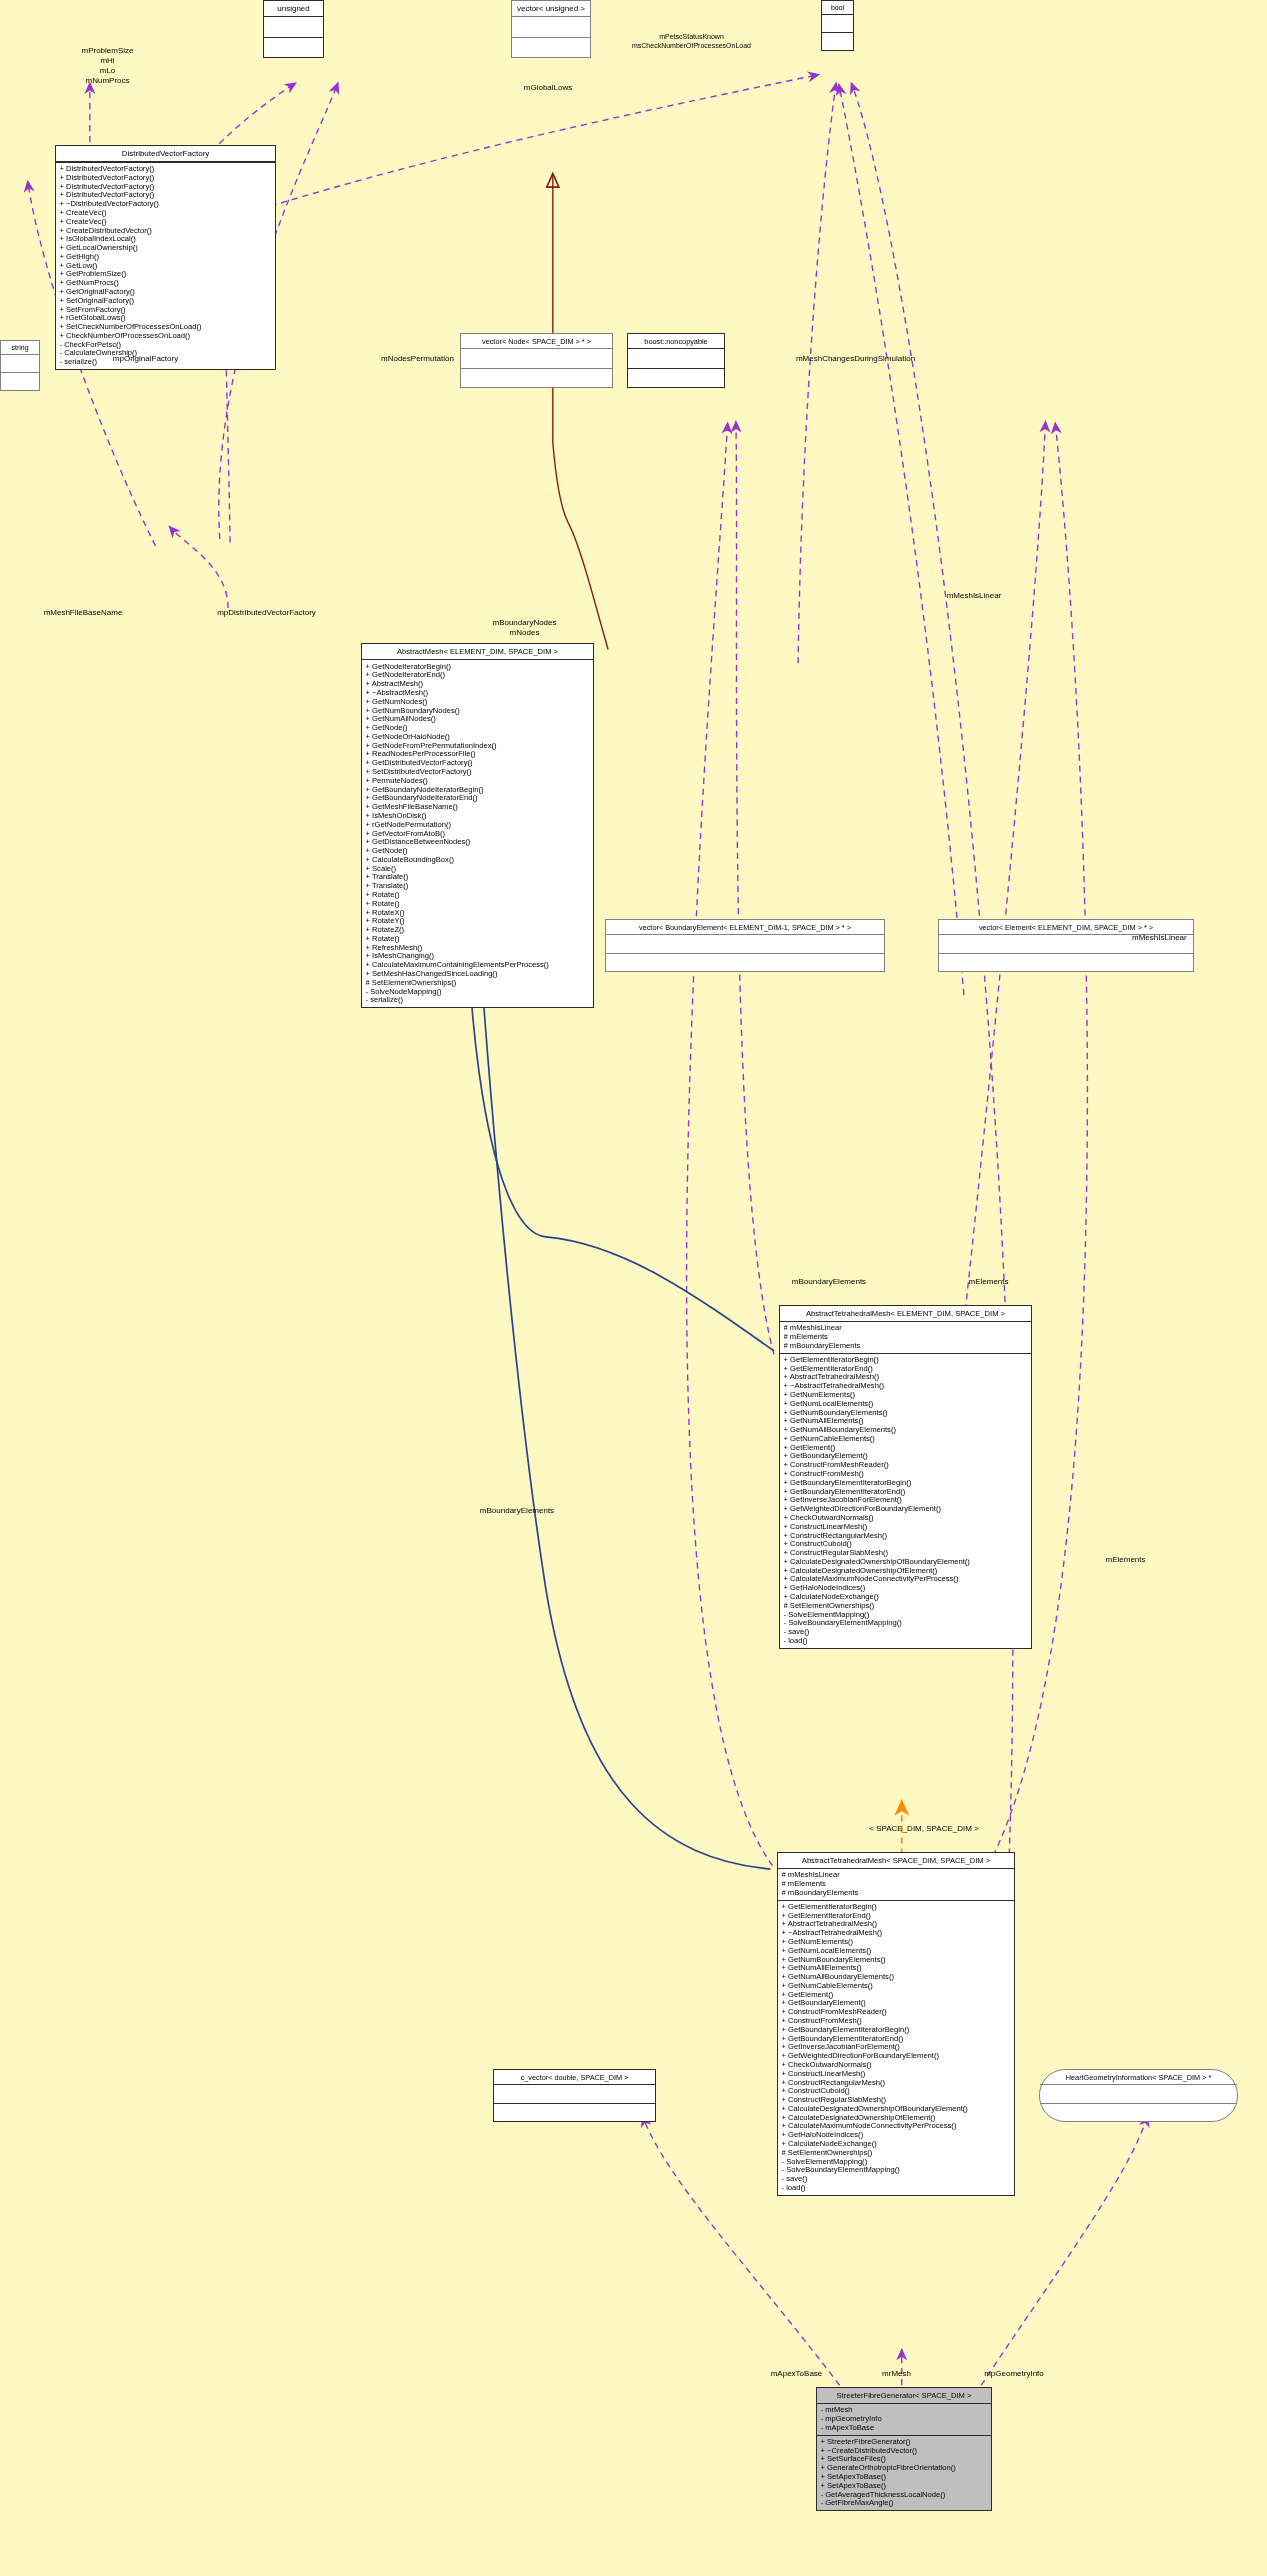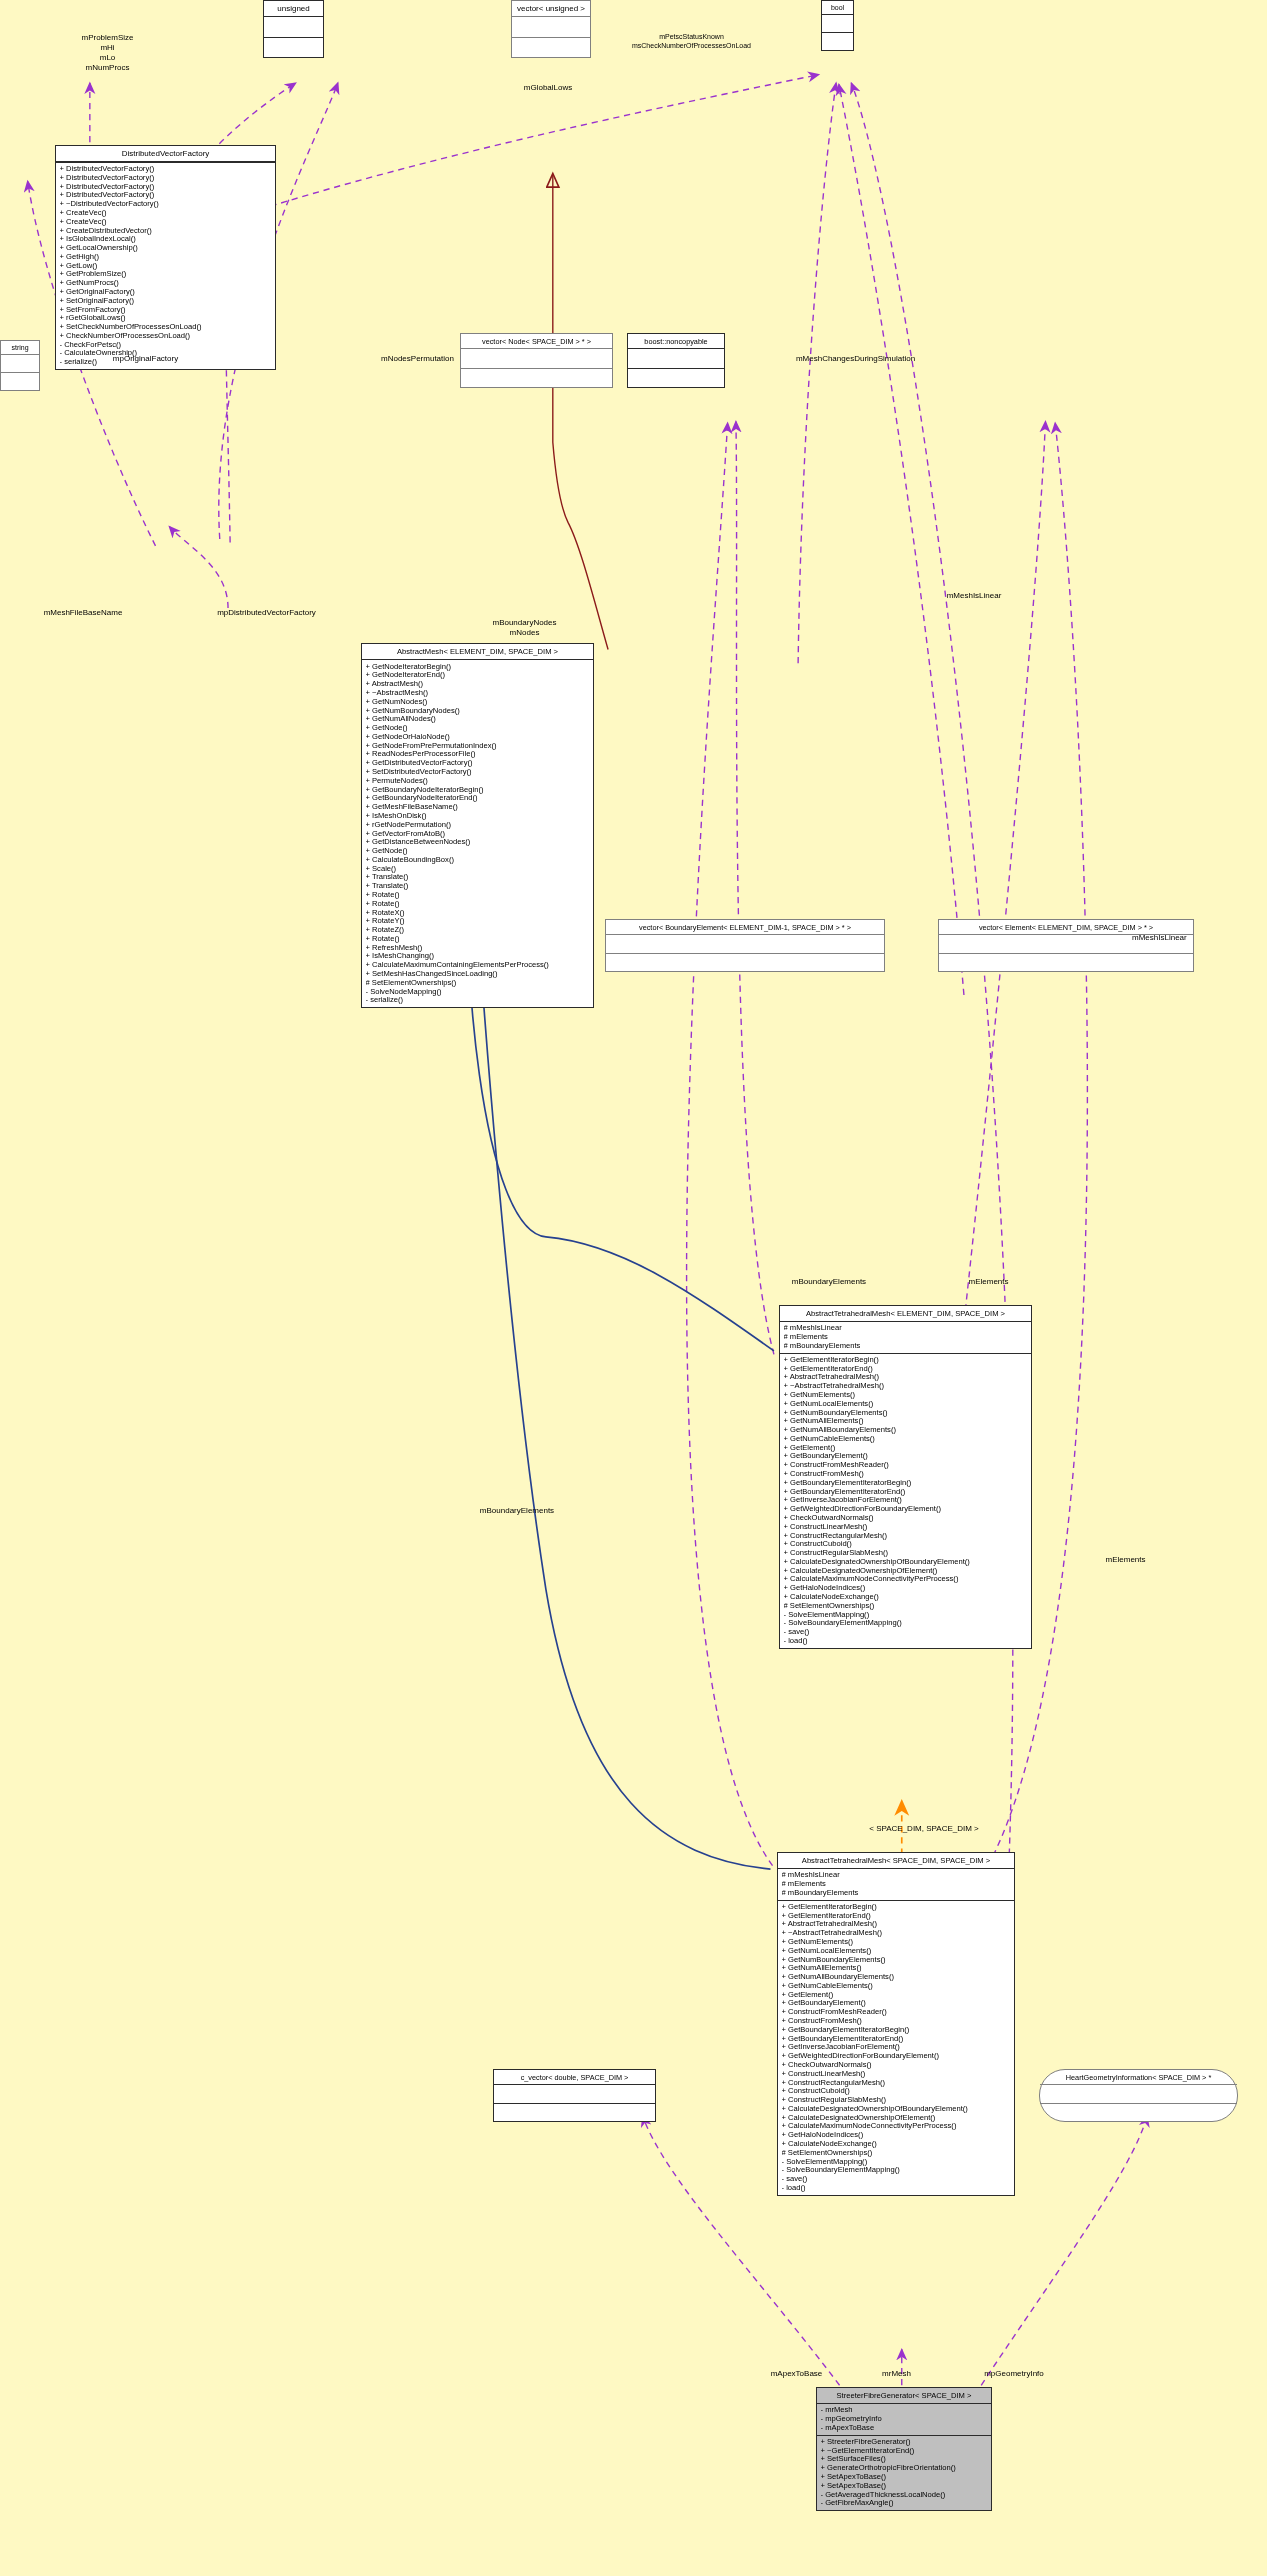--- a/index.html
+++ b/index.html
@@ -413,31 +413,31 @@
     <div class="title" style="font-size:7.6px;">StreeterFibreGenerator&lt; SPACE_DIM &gt;</div>
     <div class="sep"></div>
     <div class="compartment">
         <div class="row">- mrMesh</div>
         <div class="row">- mpGeometryInfo</div>
         <div class="row">- mApexToBase</div>
       </div>
     <div class="sep"></div>
     <div class="compartment" style="font-size:7.3px;">
         <div class="row">+ StreeterFibreGenerator()</div>
-        <div class="row">+ ~GetElementIteratorEnd()</div>
+        <div class="row">+ ~CreateDistributedVector()</div>
         <div class="row">+ SetSurfaceFiles()</div>
         <div class="row">+ GenerateOrthotropicFibreOrientation()</div>
         <div class="row">+ SetApexToBase()</div>
         <div class="row">+ SetApexToBase()</div>
         <div class="row">- GetAveragedThicknessLocalNode()</div>
         <div class="row">- GetFibreMaxAngle()</div>
       </div>
   </div>
 
-  <div class="edge-label" style="left:59px;top:33px;width:97px;">
+  <div class="edge-label" style="left:59px;top:46px;width:97px;">
       <div>mProblemSize</div>
       <div>mHi</div>
       <div>mLo</div>
       <div>mNumProcs</div>
     </div>
   <div class="edge-label" style="left:486px;top:83px;width:124px;">mGlobalLows</div>
   <div class="edge-label small" style="left:567px;top:33px;width:249px;">
       <div>mPetscStatusKnown</div>
       <div>msCheckNumberOfProcessesOnLoad</div>
     </div>

